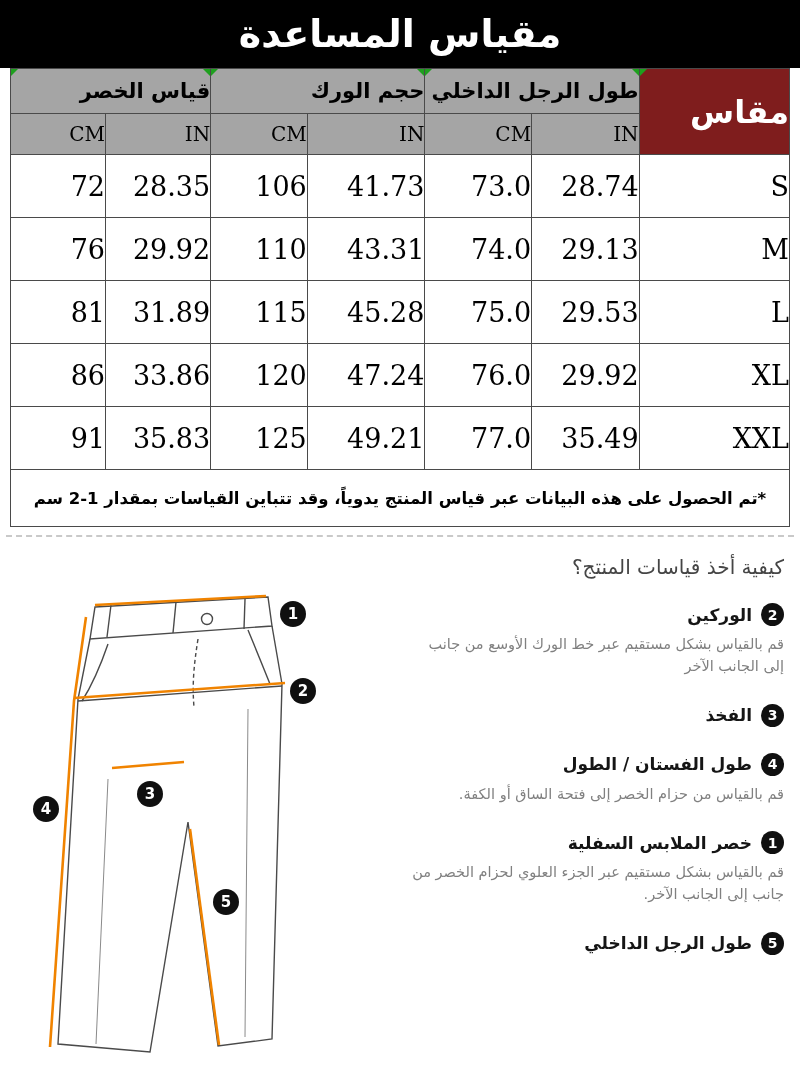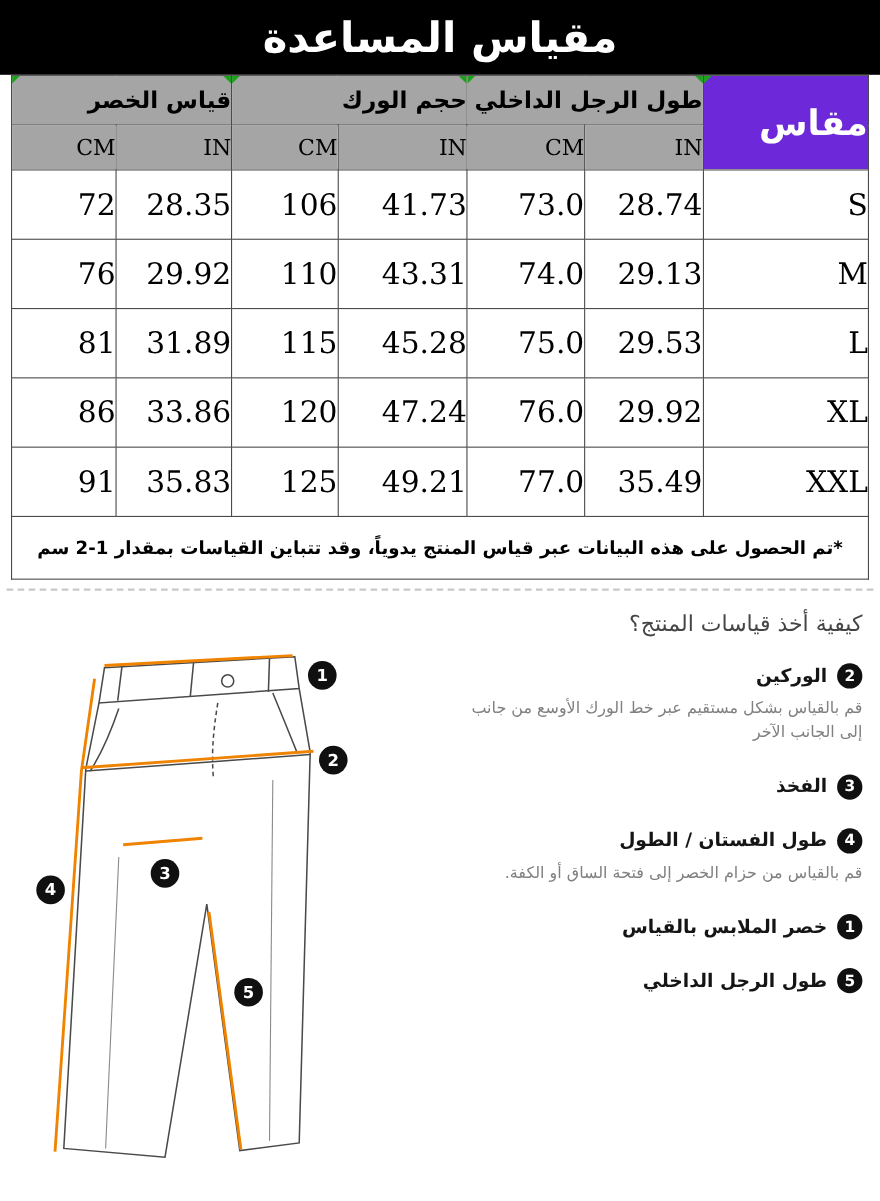--- a/index.html
+++ b/index.html
@@ -34,21 +34,21 @@
     position: relative;
   }
   th.unit-head {
     background: #a5a5a5;
     height: 40px;
     font-family: "DejaVu Serif", serif;
     font-size: 20px; font-weight: normal;
     position: relative;
   }
   th.size-head {
-    background: #6d28d9; color: #fff;
+    background: #7f1d1d; color: #fff;
     font-size: 32px; font-weight: bold;
     position: relative;
   }
   td.val {
     height: 62px;
     font-family: "DejaVu Serif", serif;
     font-size: 27px;
     background: #fff;
   }
   .tri-tl { position: absolute; top: 0; left: 0; width: 0; height: 0;
@@ -262,22 +262,23 @@
     <div class="section">
       <div class="sec-head">
         <span class="num-badge">4</span>
         <span class="sec-title">طول الفستان / الطول</span>
       </div>
       <div class="sec-body">قم بالقياس من حزام الخصر إلى فتحة الساق أو الكفة.</div>
     </div>
     <div class="section">
       <div class="sec-head">
         <span class="num-badge">1</span>
-        <span class="sec-title">خصر الملابس بالقياس</span>
-      </div>
+        <span class="sec-title">خصر الملابس السفلية</span>
+      </div>
+      <div class="sec-body">قم بالقياس بشكل مستقيم عبر الجزء العلوي لحزام الخصر من جانب إلى الجانب الآخر.</div>
     </div>
     <div class="section">
       <div class="sec-head">
         <span class="num-badge">5</span>
         <span class="sec-title">طول الرجل الداخلي</span>
       </div>
     </div>
   </div>
 </div>
 

